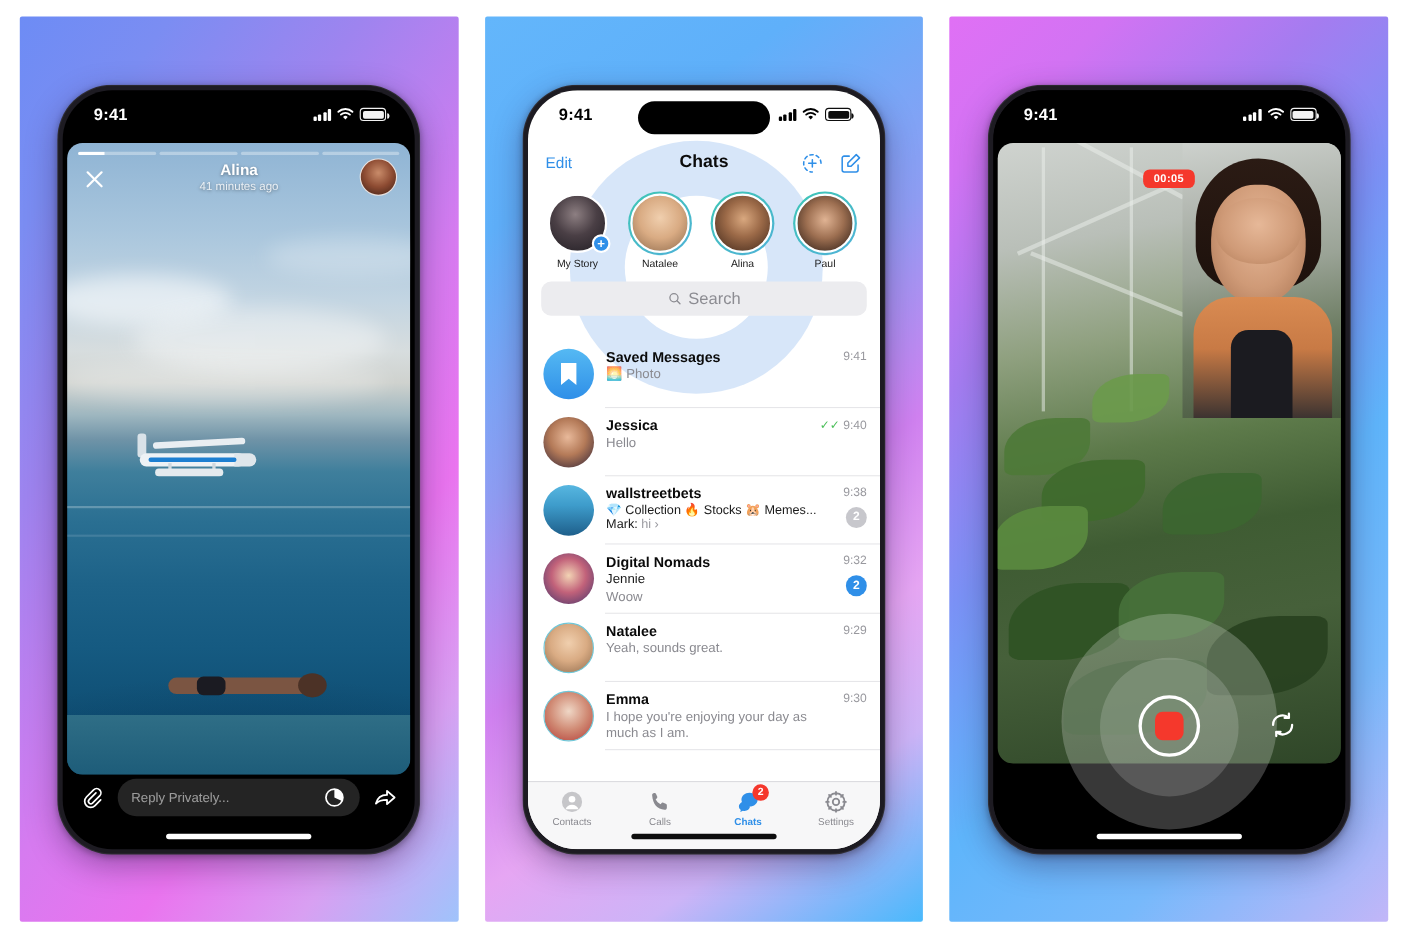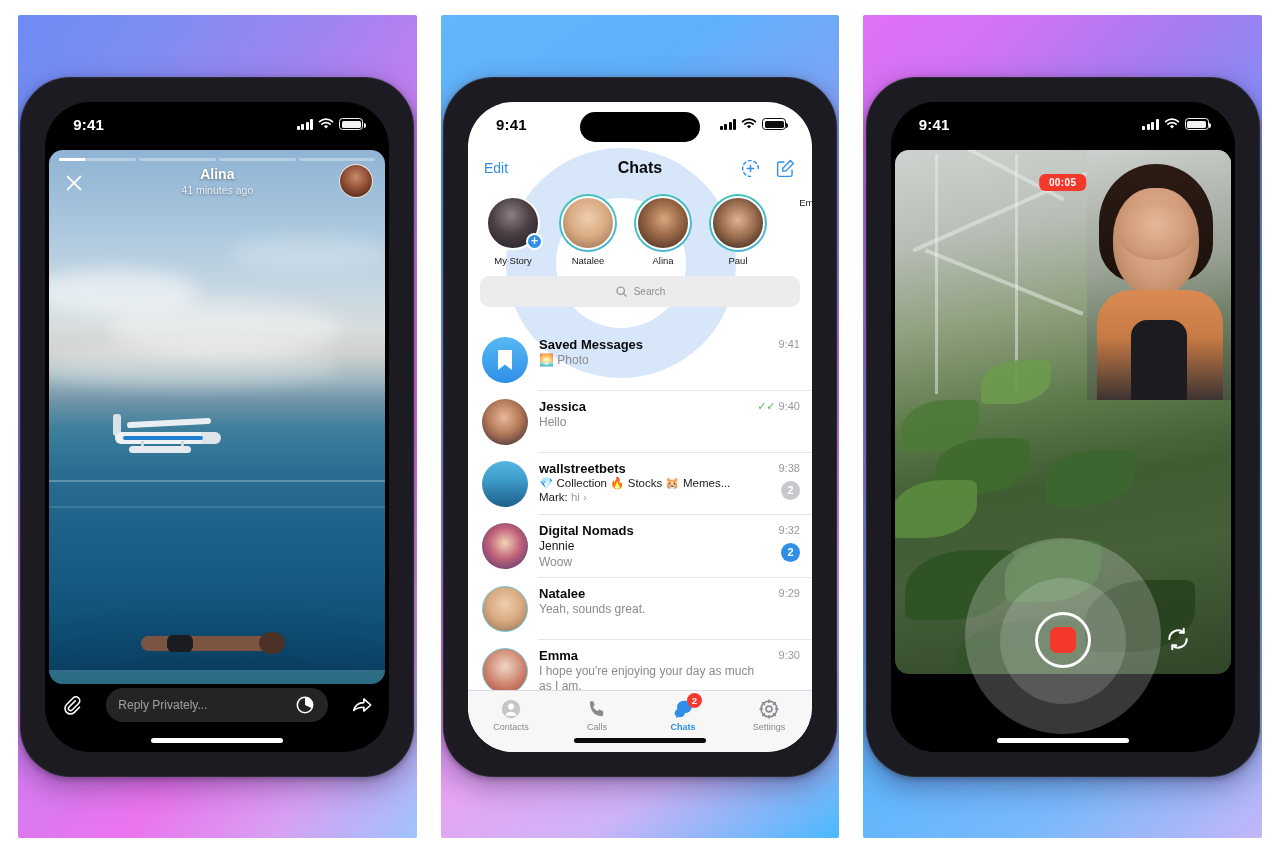--- a/index.html
+++ b/index.html
@@ -14,22 +14,22 @@
   .panel { position: relative; overflow: hidden; }
   .panel-1 { width: 400px; height: 823px; margin: 15px 0 15px 18px; border-radius: 2px;
     background: linear-gradient(125deg, #6d8cf5 0%, #7b8df2 14%, #9e84ef 32%, #d67bf0 55%, #ea74ef 70%, #d8a0f2 85%, #9fc3fb 100%); }
   .panel-2 { width: 400px; height: 823px; margin: 15px 0 15px 24px; border-radius: 2px;
     background: linear-gradient(145deg, #63b6fb 0%, #5fb0fa 18%, #8f9df3 40%, #d081f0 58%, #e6a6f3 72%, #cdb4f7 84%, #49b9fc 100%); }
   .panel-3 { width: 400px; height: 823px; margin: 15px 18px 15px 24px; border-radius: 2px;
     background: linear-gradient(135deg, #e070f5 0%, #d273f3 12%, #a47cf0 28%, #7b92f6 44%, #5fb5fb 62%, #77b9fb 80%, #c2b6f8 100%); }
 
   
   .phone { position: absolute; left: 50%; transform: translateX(-50%); top: 62px;
-    width: 394px; height: 700px; border-radius: 50px;
-    background: #1d1b22; padding: 24px;
+    width: 330px; height: 700px; border-radius: 50px;
+    background: #1d1b22; padding: 4px;
     box-shadow: 0 10px 28px rgba(40,20,70,.38), 0 2px 6px rgba(0,0,0,.3);
     border: 1px solid rgba(255,255,255,.08);
   }
   .screen { position: relative; width: 100%; height: 100%; border-radius: 45px; overflow: hidden; background: #000; }
 
   .statusbar { position: absolute; top: 0; left: 0; right: 0; height: 44px; z-index: 30;
     display: flex; align-items: center; justify-content: space-between; padding: 0 26px 0 28px; }
   .sb-time { font-size: 15px; font-weight: bold; letter-spacing: .2px; }
   .sb-right { display: flex; align-items: center; gap: 5px; }
   .sb-dark .sb-time, .sb-dark .sb-right { color: #fff; }
@@ -85,21 +85,21 @@
   .story-name { font-size: 14px; font-weight: bold; text-shadow: 0 1px 3px rgba(0,0,0,.4); }
   .story-time { font-size: 10.5px; color: rgba(255,255,255,.82); margin-top: 2px; text-shadow: 0 1px 3px rgba(0,0,0,.4); }
   .story-close { position: absolute; top: 22px; left: 14px; z-index: 13; width: 22px; height: 22px; cursor:pointer; }
   .story-close::before, .story-close::after { content:""; position:absolute; left:1px; top:10px; width:20px; height:2px; background:#fff; border-radius:2px; }
   .story-close::before { transform: rotate(45deg); } .story-close::after { transform: rotate(-45deg); }
   .story-avatar { position: absolute; top: 14px; right: 12px; z-index: 13; width: 34px; height: 34px; border-radius: 50%;
     background: radial-gradient(circle at 50% 38%, #c98c6a 0%, #8d4b32 50%, #3a1d14 100%);
     border: 1.5px solid rgba(255,255,255,.85); }
 
   .reply-bar { position: absolute; left: 0; right: 0; bottom: 26px; height: 42px; z-index: 20;
-    display:flex; align-items:center; gap: 23px; padding: 0 16px; }
+    display:flex; align-items:center; gap: 12px; padding: 0 16px; }
   .reply-input { flex: 1; height: 34px; border-radius: 17px; background: rgba(255,255,255,.14);
     display:flex; align-items:center; justify-content:space-between; padding: 0 12px; }
   .reply-ph { font-size: 12px; color: rgba(255,255,255,.55); }
   .ic-clip, .ic-share, .ic-timer { width: 22px; height: 22px; position: relative; color:#fff; flex:none; cursor:pointer; }
 
   
   .ios-screen { position: absolute; inset: 0; background: #fff; }
   .spot { position: absolute; border-radius: 50%; pointer-events:none; }
   .spot-outer { left: 38px; top: 46px; width: 230px; height: 230px; background: rgba(150,190,240,.38); }
   .spot-inner { left: 88px; top: 96px; width: 130px; height: 130px; background: #ffffff; }
@@ -116,21 +116,21 @@
   .st-av-wrap { width: 58px; height: 58px; margin: 0 auto; border-radius: 50%; position: relative; padding: 2px; }
   .st-ring { background: linear-gradient(145deg,#3ec6b5,#4fb1d8); }
   .st-plain { background: transparent; }
   .st-av { width: 100%; height: 100%; border-radius: 50%; border: 2px solid #fff; background-size: cover; }
   .st-label { font-size: 9.5px; color: #1a1a1a; margin-top: 3px; white-space: nowrap; overflow: hidden; text-align: center; }
   .plus-badge { position: absolute; right: -1px; bottom: 2px; width: 17px; height: 17px; border-radius: 50%;
     background: #2f8fe8; border: 2px solid #fff; color:#fff; font-size: 12px; line-height: 13px; text-align:center; font-weight:bold; }
 
   .searchbar { position: relative; z-index: 5; margin: 6px 12px 0; height: 31px; border-radius: 9px;
     background: #ececef; display: flex; align-items: center; justify-content: center; gap: 6px; cursor:pointer; }
-  .search-ph { font-size: 10px; color: #8c8c92; }
+  .search-ph { font-size: 15px; color: #8c8c92; }
   .ic-search { width: 13px; height: 13px; color: #8c8c92; }
 
   .chat-list { position: relative; z-index: 5; margin-top: 22px; height: 415px; overflow: hidden; }
   .chat-row { display: flex; gap: 11px; padding: 8px 12px 8px 14px; position: relative; cursor:pointer; }
   .chat-row::after { content:""; position:absolute; left: 70px; right: 0; bottom: 0; height: 1px; background: #e6e6e9; }
   .c-av { width: 46px; height: 46px; border-radius: 50%; flex: none; background-size: cover; }
   .c-av.ringed { border: 1.5px solid #6fc7d8; }
   .c-mid { flex: 1; min-width: 0; }
   .c-title { font-size: 13px; font-weight: bold; color: #0a0a0a; }
   .c-sub { font-size: 12px; color: #8a8a90; line-height: 1.25; margin-top: 1px; }

